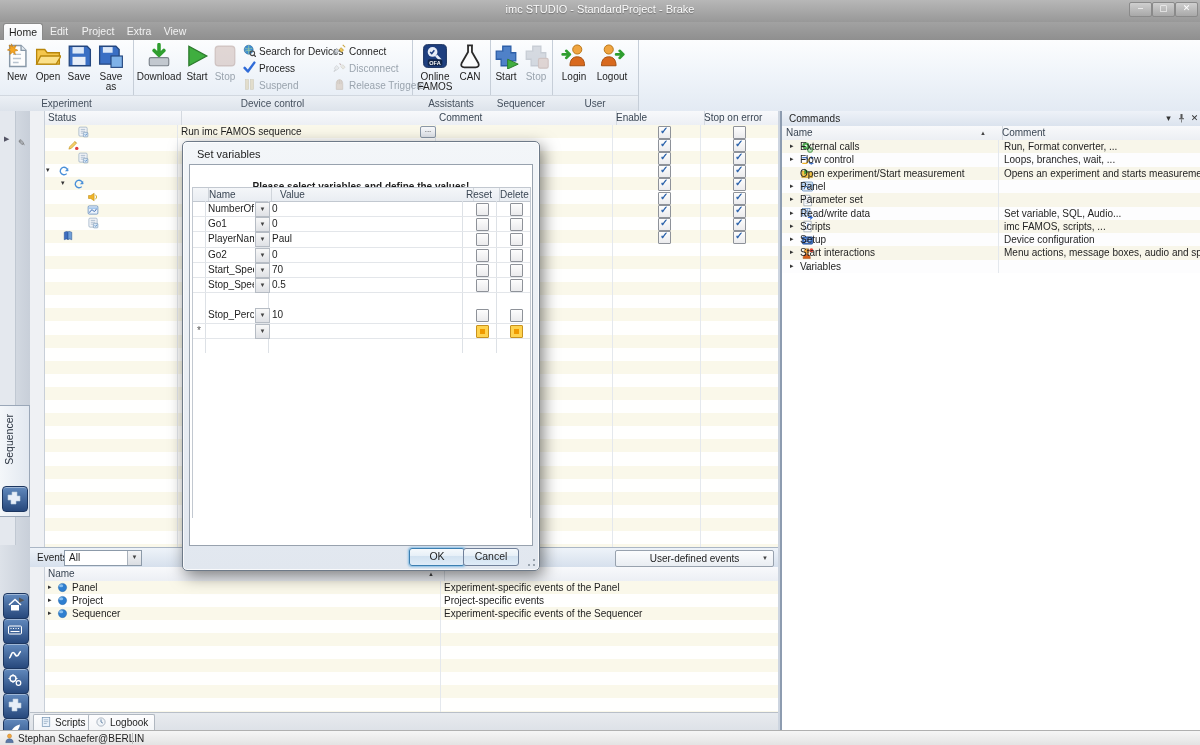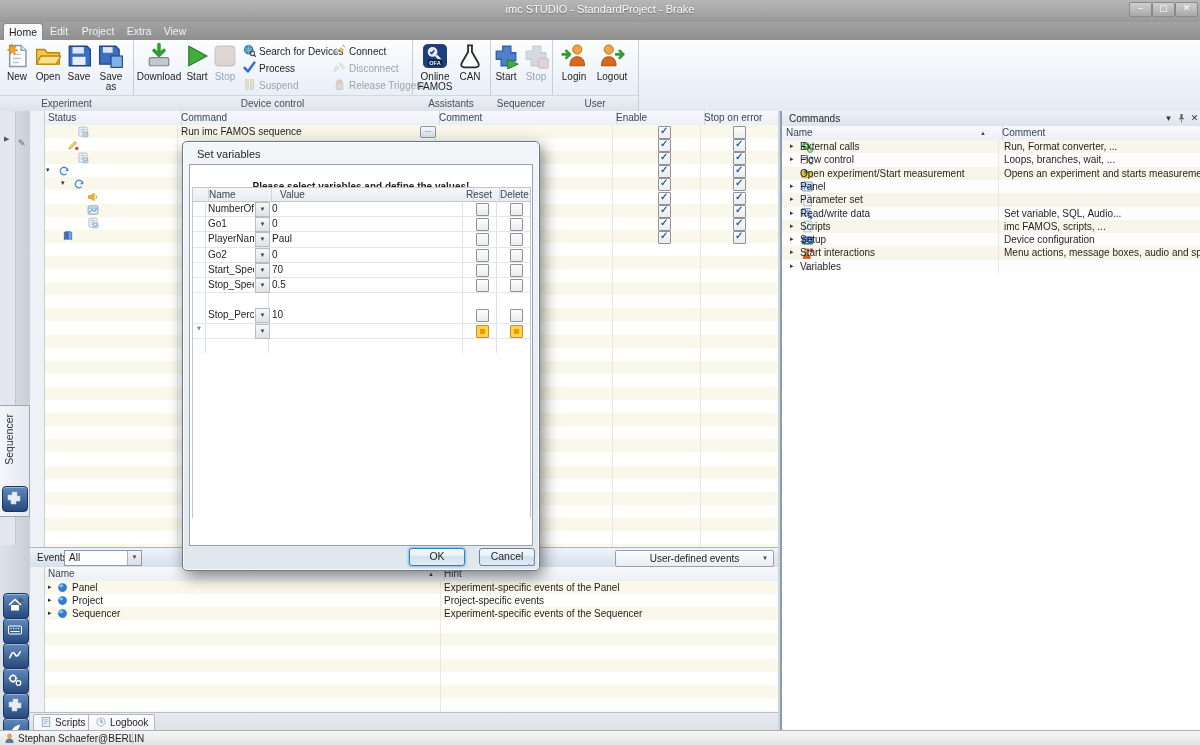--- a/index.html
+++ b/index.html
@@ -366,21 +366,20 @@
         <span class="icon i16"><svg viewBox="0 0 16 16" xmlns="http://www.w3.org/2000/svg">
             <path d="M3 13c5-.5 9-4.5 10-10.5C8 3.5 4 7.5 3 13z" fill="#fff"></path>
             <path d="M2 14.5L5.5 11" stroke="#fff" stroke-width="1.2"></path>
           </svg></span>
       </span>
     </div>
 
   <div id="seqtable" class="abs">
     <div class="abs thead" style="left:0;top:0;width:748px;height:14px">
       <span class="thcell" style="left:14px;width:133px">Status</span>
-      <span class="thcell" style="left:147px;width:258px">Command</span>
       <span class="thcell" style="left:405px;width:177px">Comment</span>
       <span class="thcell" style="left:582px;width:88px">Enable</span>
       <span class="thcell" style="left:670px;width:78px;border-right:none">Stop on error</span>
     </div>
     <div id="seq-rows" class="abs">
 
       <div class="colsep" style="left:147px"></div>
       <div class="colsep" style="left:405px"></div>
       <div class="colsep" style="left:582px"></div>
       <div class="colsep" style="left:670px"></div>
@@ -526,21 +525,20 @@
       <span>User-defined events</span>
       <span class="dda">▼</span>
     </span>
   </div>
   <div id="eventstable" class="abs">
     <div class="abs thead" style="left:0;top:0;width:748px;height:14px">
       <span class="thcell" style="left:14px;width:396px">
         <span>Name</span>
         <span class="sortarrow abs" style="left:384px;top:0">▲</span>
       </span>
-      <span class="thcell" style="left:410px;width:338px;border-right:none">Hint</span>
     </div>
     <div id="ev-rows" class="abs">
 
       <div class="colsep" style="left:410px"></div>
     <div class="evrow" style="top: 0px;">
 
           <span class="chev">▸</span>
           <span class="icon i11">
             <svg viewBox="0 0 16 16" xmlns="http://www.w3.org/2000/svg">
               <circle cx="8" cy="8" r="6" fill="#2f7fd0" stroke="#155a9e" stroke-width=".6"></circle>
@@ -824,17 +822,17 @@
               <span class="nm"></span>
               <span class="dd">▼</span>
               <span class="val"></span>
               <span class="cb orange" style="left:283px"></span>
               <span class="cb orange" style="left:317px"></span>
             </div>
           </div>
       </div>
     </div>
     <span class="btn default" style="left:226px;top:406px">OK</span>
-    <span class="btn" style="left:296px;top:406px">Cancel</span>
+    <span class="btn" style="left:280px;top:406px">Cancel</span>
     <span id="dlg-grip"></span>
   </div>
 
 </div>
 
 </body></html>

